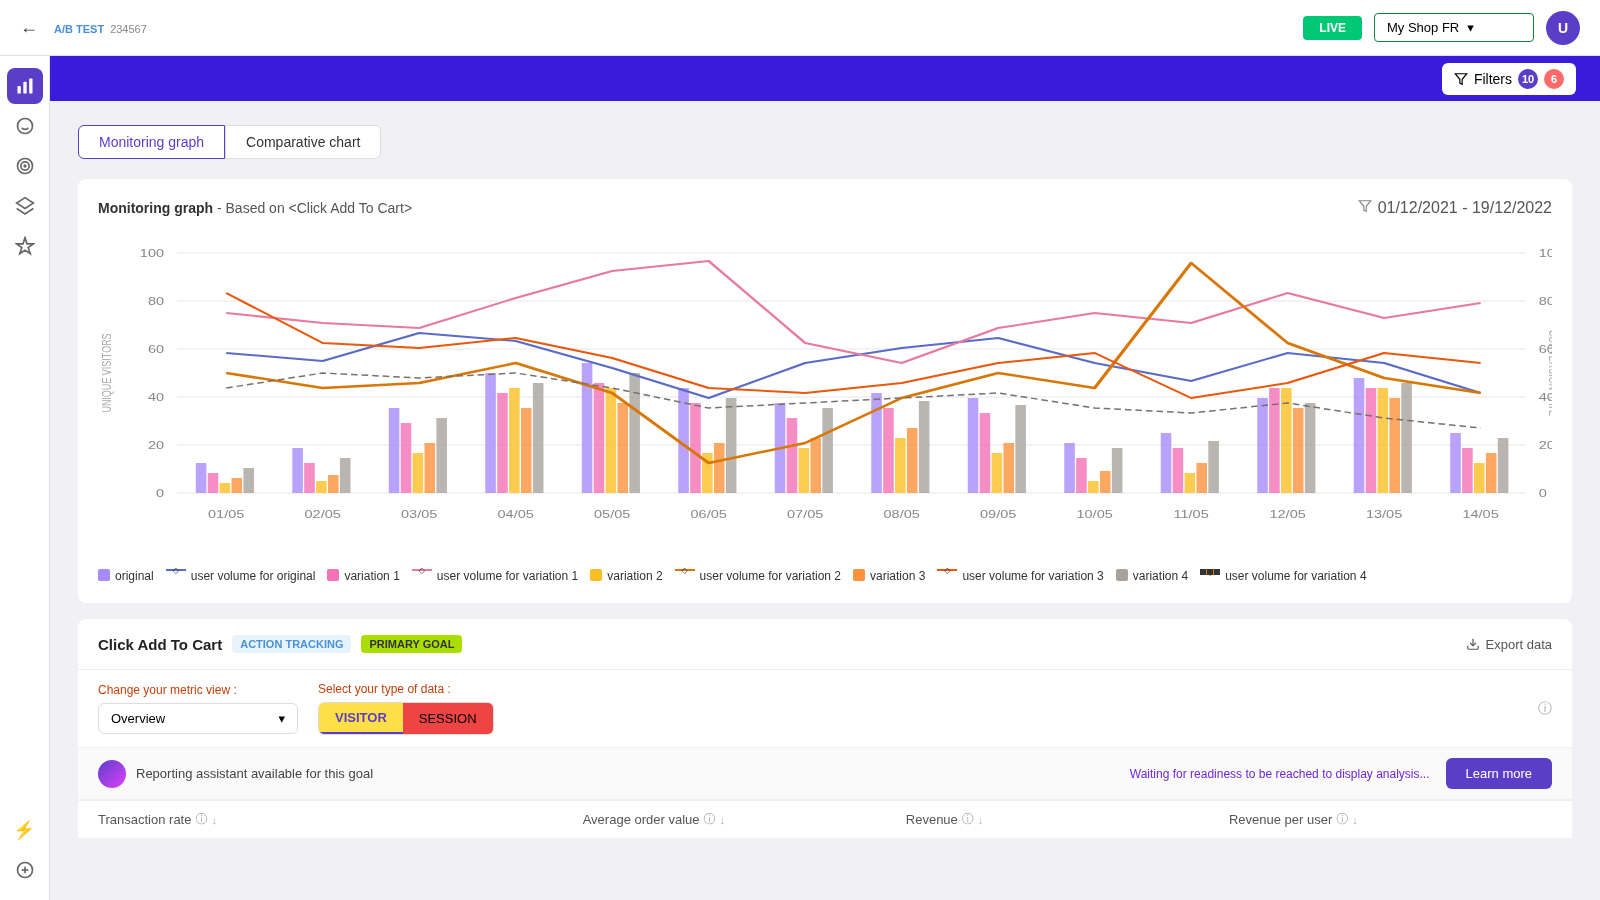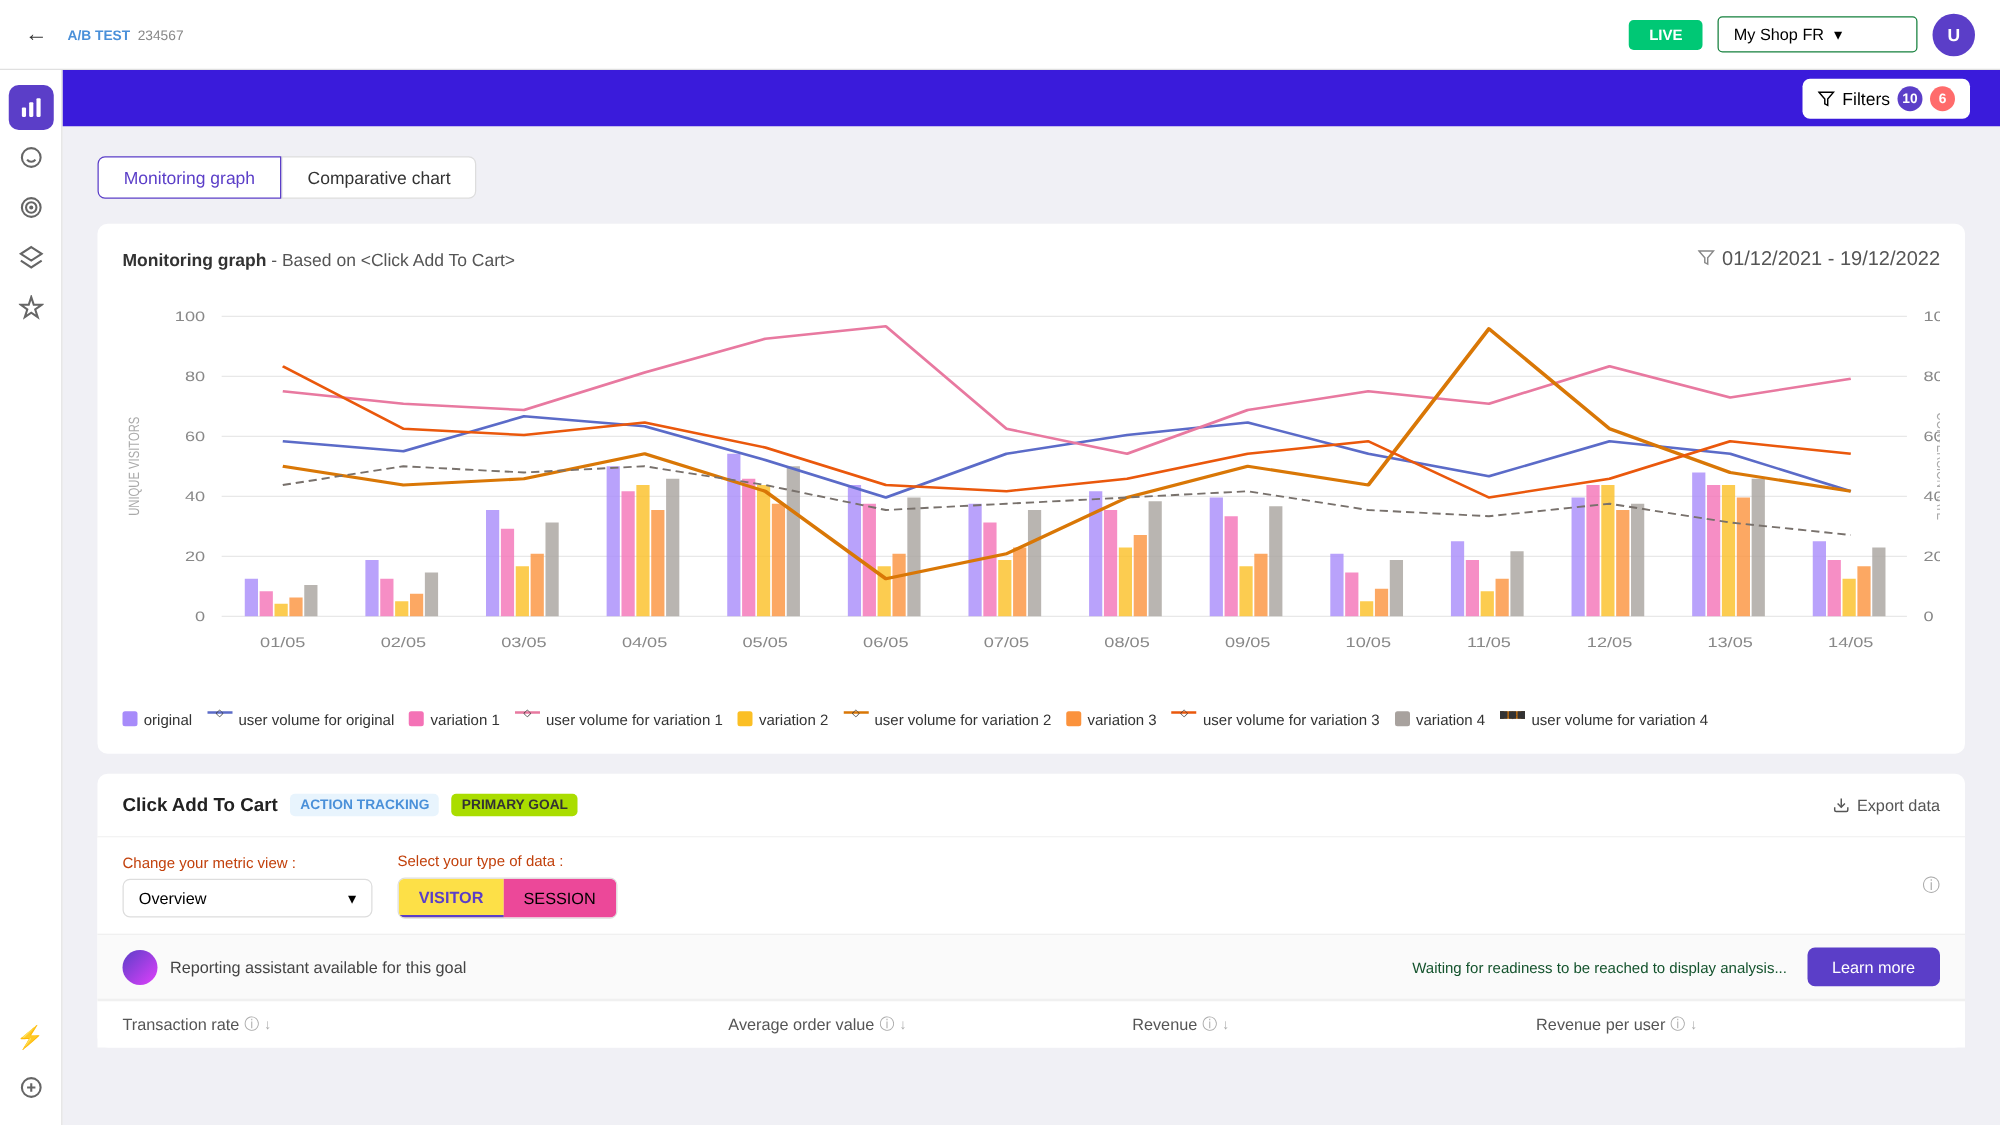--- a/index.html
+++ b/index.html
@@ -79,28 +79,28 @@
     .goal-header { display: flex; align-items: center; gap: 10px; padding: 16px 20px; border-bottom: 1px solid #f0f0f0; }
     .goal-title { font-size: 15px; font-weight: 600; color: #222; }
     .badge-action { background: #e8f4fd; color: #4a90d9; font-size: 11px; font-weight: 700; padding: 3px 8px; border-radius: 4px; }
     .badge-primary { background: #aadd00; color: #333; font-size: 11px; font-weight: 700; padding: 3px 8px; border-radius: 4px; }
     .export-btn { margin-left: auto; background: none; border: none; cursor: pointer; font-size: 13px; color: #555; display: flex; align-items: center; gap: 6px; }
 
     .goal-controls { display: flex; align-items: center; gap: 20px; padding: 12px 20px; background: #fff; }
     .metric-label { font-size: 12px; color: #c2410c; margin-bottom: 6px; }
     .metric-select { border: 1px solid #ddd; border-radius: 6px; padding: 7px 12px; font-size: 13px; background: #fff; width: 200px; display: flex; align-items: center; justify-content: space-between; cursor: pointer; }
     .data-type-btns { display: flex; border: 1px solid #ddd; border-radius: 6px; overflow: hidden; }
-    .data-type-btn { padding: 7px 16px; font-size: 13px; background: #ec4899; border: none; cursor: pointer; }
+    .data-type-btn { padding: 7px 16px; font-size: 13px; background: #ef4444; border: none; cursor: pointer; }
     .data-type-btn.active { background: #fde047; border-bottom: 2px solid #5b3ec8; color: #5b3ec8; font-weight: 600; }
     .info-icon { color: #aaa; font-size: 14px; margin-left: auto; cursor: pointer; }
 
     .assistant-bar { display: flex; align-items: center; padding: 10px 20px; background: #fafafa; border-top: 1px solid #f0f0f0; border-bottom: 1px solid #f0f0f0; }
     .assistant-icon { width: 28px; height: 28px; border-radius: 50%; background: linear-gradient(135deg, #5b3ec8, #e040fb); margin-right: 10px; }
     .assistant-text { font-size: 13px; color: #444; }
-    .waiting-text { margin-left: auto; font-size: 12px; color: #14532d; }
+    .waiting-text { margin-left: auto; font-size: 12px; color: #6d28d9; }
     .learn-btn { margin-left: 16px; background: #5b3ec8; color: #fff; border: none; border-radius: 6px; padding: 8px 20px; font-size: 13px; cursor: pointer; text-align: right; }
 
     .table-header { display: flex; padding: 10px 20px; background: #fff; border-top: 1px solid #f0f0f0; }
     .table-col { flex: 1; font-size: 13px; color: #555; display: flex; align-items: center; gap: 4px; }
     .table-col:first-child { flex: 1.5; }
     .sort-icon { color: #aaa; font-size: 11px; cursor: pointer; }
   </style>
 </head>
 <body>
 

